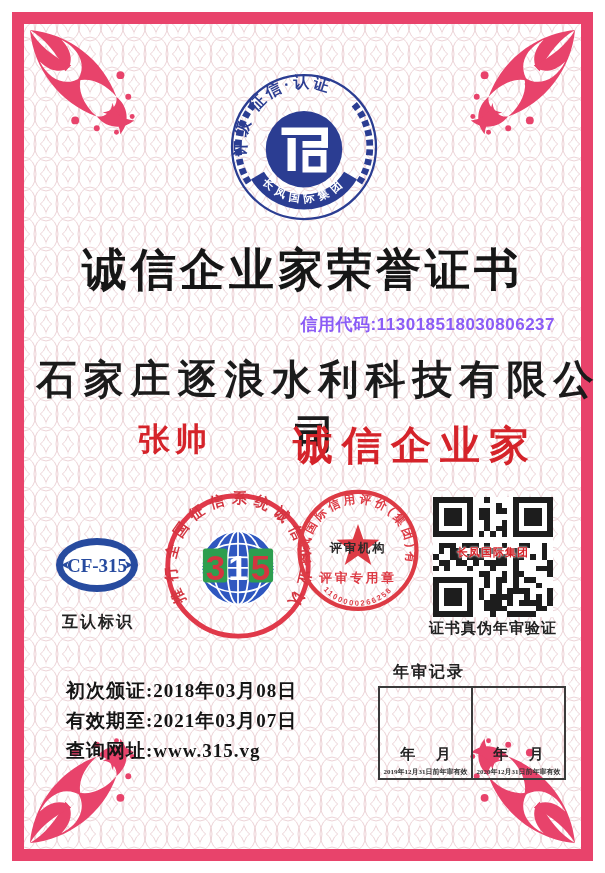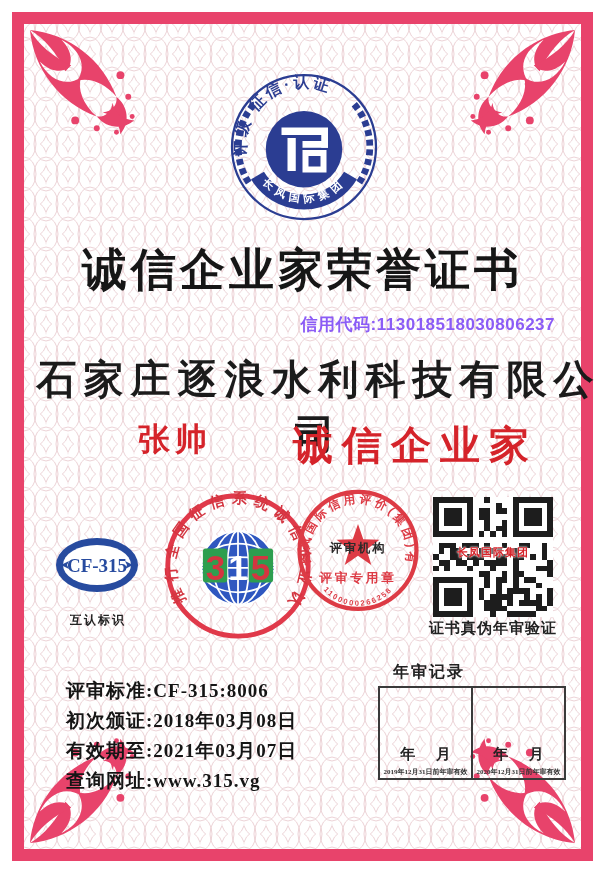--- a/index.html
+++ b/index.html
@@ -29,21 +29,21 @@
   .company{
     position:absolute;left:16px;top:352px;width:100%;text-align:center;
     font-size:40px;font-weight:900;color:#1b1b1b;letter-spacing:7px;
   }
   .honor-row{position:absolute;left:0;top:418px;width:100%;height:44px;color:#d5232a;}
   .person{position:absolute;left:138px;font-size:32px;font-weight:900;letter-spacing:5px;font-family:"Liberation Serif",serif;}
   .honor{position:absolute;left:293px;font-size:40px;font-weight:900;letter-spacing:9px;font-family:"Liberation Serif",serif;}
 
   .cf-badge{position:absolute;left:55px;top:536px;width:84px;height:58px;}
   .cf-caption{position:absolute;left:53px;top:612px;width:90px;text-align:center;
-    font-size:12px;font-weight:bold;color:#222;font-family:"Liberation Serif",serif;letter-spacing:2px;}
+    font-size:16px;font-weight:bold;color:#222;font-family:"Liberation Serif",serif;letter-spacing:2px;}
   .seal315{position:absolute;left:160px;top:486px;width:156px;height:156px;}
   .orgseal{position:absolute;left:292px;top:486px;width:132px;height:142px;}
 
   .qr-wrap{position:absolute;left:433px;top:497px;width:120px;height:120px;}
   .qr-wrap svg{width:100%;height:100%;}
   .qr-overlay{
     position:absolute;left:0;top:48px;width:100%;text-align:center;
     font-size:11px;font-weight:bold;color:#d5232a;
     text-shadow:0 0 2px #fff, 0 0 2px #fff;letter-spacing:1px;
   }
@@ -334,21 +334,20 @@
           <rect x="16" y="2" width="3" height="3" fill="#1d1d1d"></rect>
           <rect x="0" y="14" width="7" height="7" fill="#1d1d1d"></rect>
           <rect x="1" y="15" width="5" height="5" fill="#ffffff"></rect>
           <rect x="2" y="16" width="3" height="3" fill="#1d1d1d"></rect>
         </svg>
       <div class="qr-overlay">长凤国际集团</div>
     </div>
     <div class="qr-caption">证书真伪年审验证</div>
 
     <div class="details">
-      <div>评审标准:CF-315:8006</div>
       <div>初次颁证:2018年03月08日</div>
       <div>有效期至:2021年03月07日</div>
       <div>查询网址:www.315.vg</div>
     </div>
 
     <div class="review-title">年审记录</div>
     <div class="review-table">
       <div class="review-cell">
         <div class="ym">
           <span>年</span>

